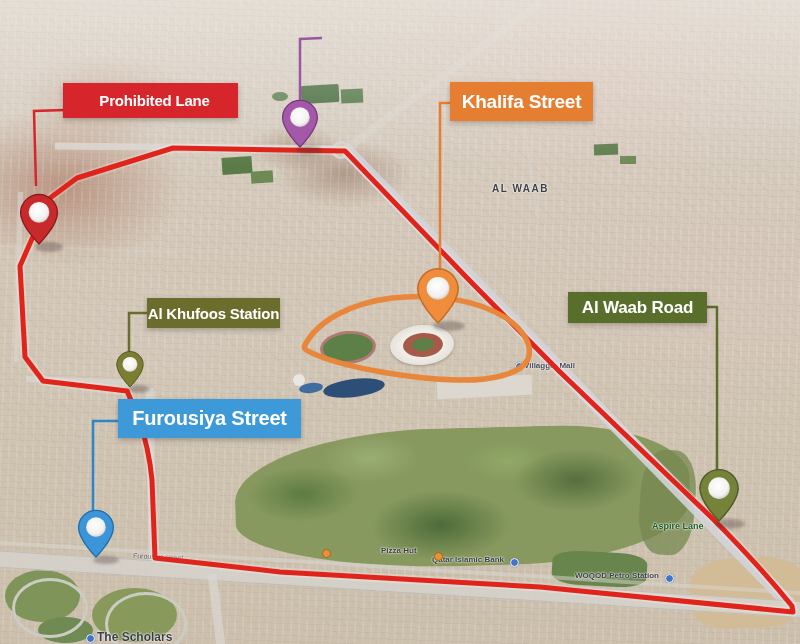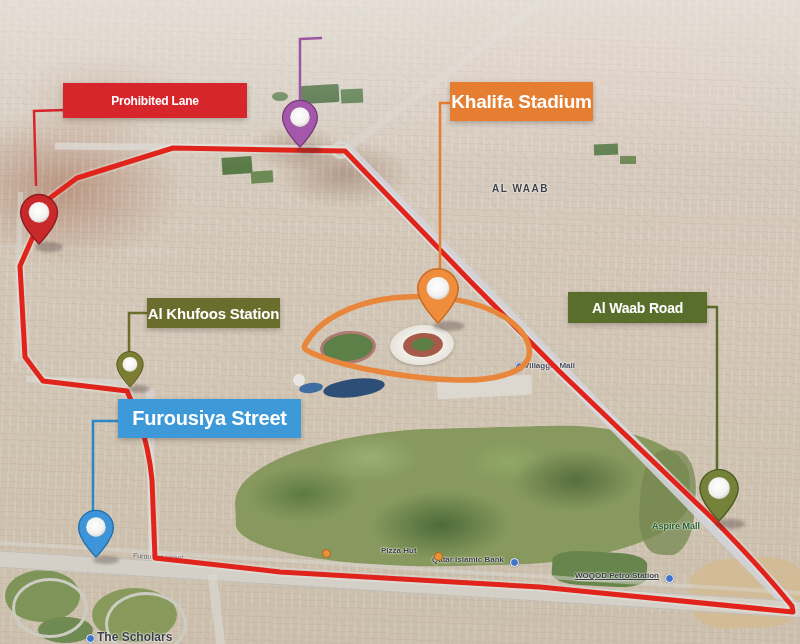--- a/index.html
+++ b/index.html
@@ -37,25 +37,25 @@
   .dot{position:absolute;width:7px;height:7px;border-radius:50%;}
   .dot-blue{background:#3f74c9;border:1px solid #fff;box-shadow:0 0 1px rgba(0,0,0,.5);}
   .dot-orange{background:#e8923a;border:1px solid #a96418;}
   .overlay{position:absolute;left:0;top:0;}
   .callout{
     position:absolute;display:flex;align-items:center;justify-content:center;
     color:#fff;font-weight:bold;letter-spacing:-.2px;
     box-shadow:0 2px 5px rgba(40,30,20,.28);
   }
   #co-rayyan{left:323px;top:13px;width:136px;height:41px;background:#9c57a3;font-size:20px;}
-  #co-prohibited{left:63px;top:83px;width:184px;height:35px;background:#d6252b;font-size:12px;}
+  #co-prohibited{left:63px;top:83px;width:167px;height:35px;background:#d6252b;font-size:15px;padding-left:8px;}
   #co-khalifa{left:450px;top:82px;width:143px;height:39px;background:#e67e31;font-size:19px;}
   #co-khufoos{left:147px;top:298px;width:133px;height:30px;background:#6b6d2c;font-size:15px;}
   #co-furousiya{left:118px;top:399px;width:183px;height:39px;background:#3e99d8;font-size:20px;}
-  #co-alwaab{left:568px;top:292px;width:139px;height:31px;background:#5a6e2c;font-size:14px;}
+  #co-alwaab{left:568px;top:292px;width:139px;height:31px;background:#5a6e2c;font-size:17px;}
   
   .pin-head{fill:url(#pinWhite);}
   .pin-rayyan .pin-body{fill:#a458a9;stroke:#77397c;}
   .pin-prohibited .pin-body{fill:#c8292a;stroke:#8c1b1d;}
   .pin-khalifa .pin-body{fill:#f08d3c;stroke:#c56a22;}
   .pin-khufoos .pin-body{fill:#7b7d33;stroke:#55571f;}
   .pin-furousiya .pin-body{fill:#3c95d8;stroke:#1f6dab;}
   .pin-alwaab .pin-body{fill:#75823a;stroke:#4e5c24;}
   .pin-body{stroke-width:1.2px;}
   .connector{fill:none;stroke-width:2.5px;}
@@ -119,24 +119,24 @@
   <div class="road" style="left:16px;top:192px;width:5px;height:170px;transform:rotate(1.5deg);opacity:.6;"></div>
   <div class="road" style="left:26px;top:378px;width:108px;height:6px;transform:rotate(2deg);opacity:.7;"></div>
   <div class="road" style="left:520px;top:-10px;width:3px;height:230px;transform:rotate(-8deg);opacity:.35;"></div>
   <div class="road" style="left:700px;top:-10px;width:3px;height:170px;transform:rotate(-4deg);opacity:.3;"></div>
   <div class="road" style="left:560px;top:95px;width:250px;height:3px;transform:rotate(6deg);opacity:.3;"></div>
   <div class="road" style="left:0px;top:248px;width:180px;height:3px;transform:rotate(2deg);opacity:.3;"></div>
 
   <div class="layer haze"></div>
 
   <span class="poi" style="left:492px;top:183px;font-size:10px;letter-spacing:1.5px;color:#3f4048;">AL WAAB</span>
-  <span class="poi" style="left:652px;top:521px;font-size:9px;color:#1e5b28;">Aspire Mall</span>
+  <span class="poi" style="left:652px;top:521px;font-size:9px;color:#1e5b28;">Aspire Lane</span>
   <span class="poi" style="left:524px;top:361px;font-size:8px;color:#474c58;">Villaggio Mall</span>
   <span class="poi" style="left:432px;top:555px;font-size:8px;">Qatar Islamic Bank</span>
-  <span class="poi" style="left:575px;top:571px;font-size:8px;text-decoration:underline;">WOQOD Petro Station</span>
+  <span class="poi" style="left:575px;top:571px;font-size:8px;">WOQOD Petro Station</span>
   <span class="poi" style="left:381px;top:546px;font-size:8px;">Pizza Hut</span>
   <span class="poi" style="left:97px;top:630px;font-size:12px;">The Scholars</span>
   <span class="poi" style="left:133px;top:553px;font-size:7px;font-weight:normal;color:#50535c;transform:rotate(2deg);">Furousiya street</span>
   <span class="dot dot-blue" style="left:515px;top:362px;"></span>
   <span class="dot dot-blue" style="left:510px;top:558px;"></span>
   <span class="dot dot-blue" style="left:665px;top:574px;"></span>
   <span class="dot dot-blue" style="left:86px;top:634px;"></span>
   <span class="dot dot-orange" style="left:322px;top:549px;"></span>
   <span class="dot dot-orange" style="left:434px;top:552px;"></span>
 
@@ -191,18 +191,18 @@
       <path class="pin-body" d="M18 1 C9.2 1 2 8.2 2 17 C2 28 18 44 18 44 C18 44 34 28 34 17 C34 8.2 26.8 1 18 1 Z"></path>
       <circle class="pin-head" cx="18" cy="16.5" r="9"></circle>
     </g>
     <g class="pin-alwaab" transform="translate(697.5,468.4) scale(1.196)">
       <path class="pin-body" d="M18 1 C9.2 1 2 8.2 2 17 C2 28 18 44 18 44 C18 44 34 28 34 17 C34 8.2 26.8 1 18 1 Z"></path>
       <circle class="pin-head" cx="18" cy="16.5" r="9"></circle>
     </g>
   </svg>
 
   <div class="callout" id="co-prohibited">Prohibited Lane</div>
-  <div class="callout" id="co-khalifa">Khalifa Stadium</div>
+  <div class="callout" id="co-khalifa">Khalifa Street</div>
   <div class="callout" id="co-khufoos">Al Khufoos Station</div>
   <div class="callout" id="co-furousiya">Furousiya Street</div>
   <div class="callout" id="co-alwaab">Al Waab Road</div>
 
 </div>
 
 </body></html>

